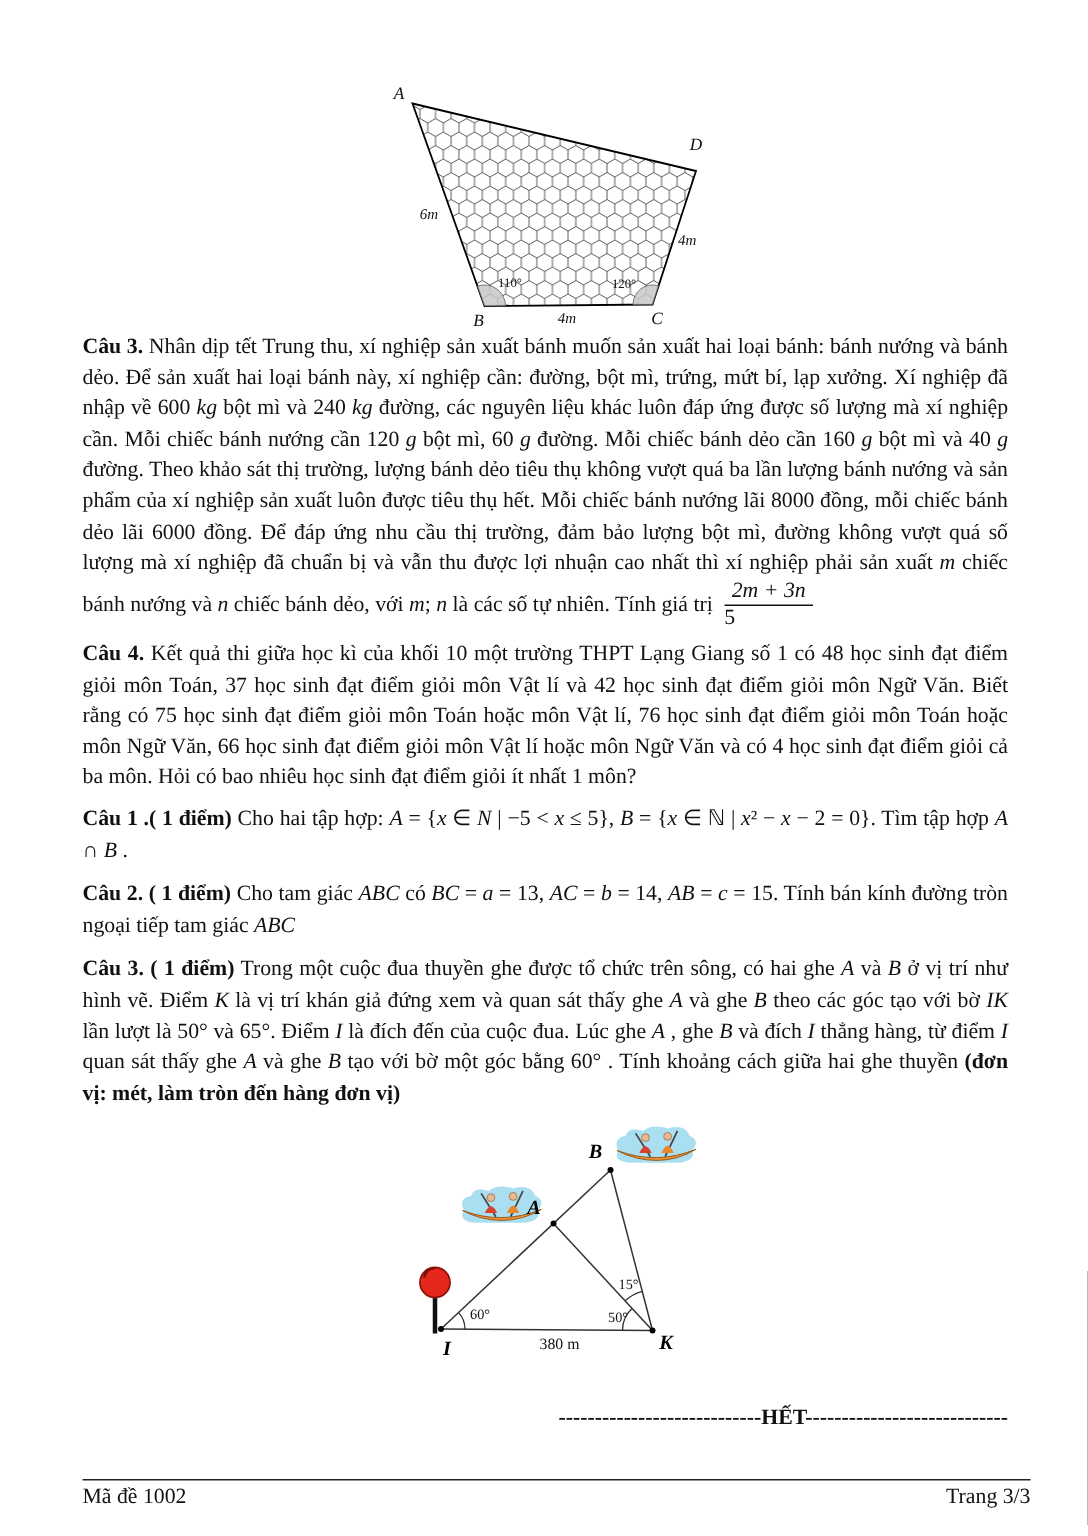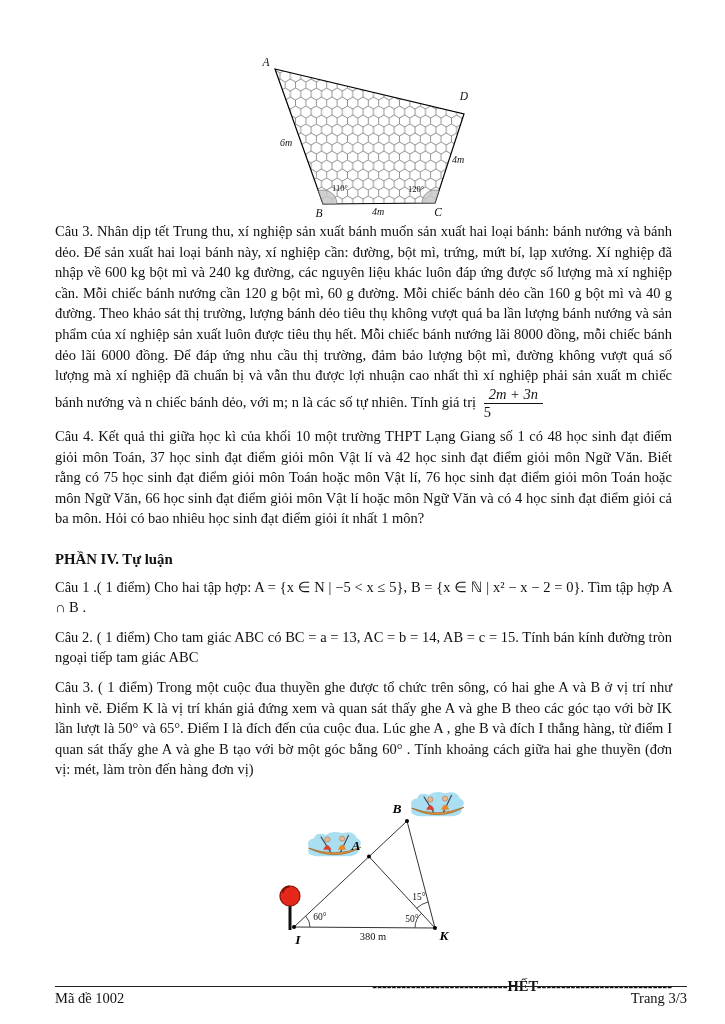--- a/index.html
+++ b/index.html
@@ -7,22 +7,22 @@
         font-family:"Liberation Serif", serif;color:#111;}
   .fig{position:absolute;}
   #hex-fig{left:228px;top:52px;}
   #content{position:absolute;left:55px;top:221px;width:617px;font-size:14.5px;line-height:20.6px;}
   p.para{margin:0;text-align:justify;}
   #q4{margin-top:5px;}
   #part4-heading{margin:20px 0 0 0;font-weight:bold;font-size:14.8px;}
   #p4q1{margin-top:7px;}
   #p4q2{margin-top:9px;}
   #p4q3{margin-top:9px;}
-  .rb{font-weight:normal;}
-  .ri{}
+  .rb{font-weight:bold;}
+  .ri{font-style:italic;}
   .frac{display:inline-block;vertical-align:middle;text-align:left;font-style:italic;line-height:1.15;margin-left:4px;}
   .frac .num{display:block;border-bottom:1.2px solid #111;padding:0 5px 1px;}
   .frac .den{display:block;font-style:normal;}
   #boat-fig{display:block;margin:6px 0 0 198px;}
   #het{margin:12px 0 0 0;text-align:right;font-weight:bold;font-size:14.5px;letter-spacing:0;}
   #footer{position:absolute;left:55px;top:986px;width:632px;border-top:1.5px solid #222;
           display:flex;justify-content:space-between;font-size:14.5px;padding-top:3px;}
   svg text{font-family:"Liberation Serif", serif;}
   .vlabel{font-style:italic;font-size:11.5px;fill:#111;}
   .mlabel{font-style:italic;font-size:10px;fill:#111;}
@@ -55,21 +55,20 @@
     <text class="alabel" x="112" y="139" text-anchor="middle">110°</text>
     <text class="alabel" x="188" y="140" text-anchor="middle">120°</text>
   </svg>
 
   <div id="content">
 
     <p class="para" id="q3"><span class="rb">Câu 3.</span><span>  Nhân dịp tết Trung thu, xí nghiệp sản xuất bánh muốn sản xuất hai loại bánh: bánh nướng và bánh dẻo. Để sản xuất hai loại bánh này, xí nghiệp cần: đường, bột mì, trứng, mứt bí, lạp xưởng. Xí nghiệp đã nhập về 600 </span><span class="ri">kg</span><span> bột mì và 240 </span><span class="ri">kg</span><span> đường, các nguyên liệu khác luôn đáp ứng được số lượng mà xí nghiệp cần. Mỗi chiếc bánh nướng cần 120 </span><span class="ri">g</span><span> bột mì, 60 </span><span class="ri">g</span><span> đường. Mỗi chiếc bánh dẻo cần 160 </span><span class="ri">g</span><span> bột mì và 40 </span><span class="ri">g</span><span> đường. Theo khảo sát thị trường, lượng bánh dẻo tiêu thụ không vượt quá ba lần lượng bánh nướng và sản phẩm của xí nghiệp sản xuất luôn được tiêu thụ hết. Mỗi chiếc bánh nướng lãi 8000 đồng, mỗi chiếc bánh dẻo lãi 6000 đồng. Để đáp ứng nhu cầu thị trường, đảm bảo lượng bột mì, đường không vượt quá số lượng mà xí nghiệp đã chuẩn bị và vẫn thu được lợi nhuận cao nhất thì xí nghiệp phải sản xuất </span><span class="ri">m</span><span> chiếc bánh nướng và </span><span class="ri">n</span><span> chiếc bánh dẻo, với </span><span class="ri">m</span><span>; </span><span class="ri">n</span><span> là các số tự nhiên. Tính giá trị </span><span class="frac"><span class="num">2m + 3n</span><span class="den">5</span></span></p>
 
     <p class="para" id="q4"><span class="rb">Câu 4.</span><span>  Kết quả thi giữa học kì của khối 10 một trường THPT Lạng Giang số 1 có 48 học sinh đạt điểm  giỏi môn Toán, 37 học sinh đạt điểm giỏi môn Vật lí và 42 học sinh đạt điểm  giỏi môn Ngữ Văn. Biết rằng có 75 học sinh đạt điểm giỏi môn Toán hoặc môn Vật lí, 76 học sinh đạt điểm  giỏi môn Toán hoặc môn Ngữ Văn, 66 học sinh đạt điểm giỏi môn Vật lí hoặc môn Ngữ Văn và có 4 học sinh đạt điểm giỏi cả ba môn. Hỏi có bao nhiêu học sinh đạt điểm  giỏi ít nhất 1 môn?</span></p>
 
-    <p id="part4-heading">PHẦN IV. Tự luận</p>
 
     <p class="para" id="p4q1"><span class="rb">Câu 1 .( 1 điểm)</span><span> Cho hai tập hợp:  </span><span class="ri">A</span><span> = {</span><span class="ri">x</span><span> ∈ </span><span class="ri">N</span><span> | −5 &lt; </span><span class="ri">x</span><span> ≤ 5},  </span><span class="ri">B</span><span> = {</span><span class="ri">x</span><span> ∈ ℕ | </span><span class="ri">x</span><span>² − </span><span class="ri">x</span><span> − 2 = 0}. Tìm tập hợp  </span><span class="ri">A</span><span> ∩ </span><span class="ri">B</span><span> .</span></p>
     <p class="para" id="p4q2"><span class="rb">Câu 2. ( 1 điểm)</span><span> Cho tam giác  </span><span class="ri">ABC</span><span>  có  </span><span class="ri">BC</span><span> = </span><span class="ri">a</span><span> = 13,  </span><span class="ri">AC</span><span> = </span><span class="ri">b</span><span> = 14,  </span><span class="ri">AB</span><span> = </span><span class="ri">c</span><span> = 15. Tính bán kính đường tròn ngoại tiếp tam giác  </span><span class="ri">ABC</span></p>
     <p class="para" id="p4q3"><span class="rb">Câu 3. ( 1 điểm)</span><span> Trong một cuộc đua thuyền ghe được tổ chức trên sông, có hai ghe  </span><span class="ri">A</span><span>  và  </span><span class="ri">B</span><span>  ở vị trí như hình vẽ. Điểm  </span><span class="ri">K</span><span>  là vị trí khán giả đứng xem và quan sát thấy ghe  </span><span class="ri">A</span><span>  và ghe  </span><span class="ri">B</span><span>  theo các góc tạo với bờ  </span><span class="ri">IK</span><span>  lần lượt là  50°  và  65°. Điểm  </span><span class="ri">I</span><span>  là đích đến của cuộc đua. Lúc ghe  </span><span class="ri">A</span><span> , ghe  </span><span class="ri">B</span><span>  và đích  </span><span class="ri">I</span><span>  thẳng hàng, từ điểm  </span><span class="ri">I</span><span>  quan sát thấy ghe  </span><span class="ri">A</span><span>  và ghe  </span><span class="ri">B</span><span>  tạo với bờ một góc bằng  60° . Tính khoảng cách giữa hai ghe thuyền </span><span class="rb">(đơn vị: mét, làm tròn đến hàng đơn vị)</span></p>
 
     <svg id="boat-fig" width="244" height="178" viewBox="0 0 244 178">
       <defs>
         <g id="boat">
           <path d="M4,22 Q-1,12 10,10 Q12,2 24,6 Q32,0 44,4 Q58,0 62,10 Q71,14 64,22 Q67,30 54,32 L12,32 Q-1,30 4,22 Z" fill="#aadff2"></path>
           <path d="M3,22 Q35,34 67,21 Q52,30 35,30 Q18,30 3,22 Z" fill="#e8963c" stroke="#9a5612" stroke-width="0.8"></path>

